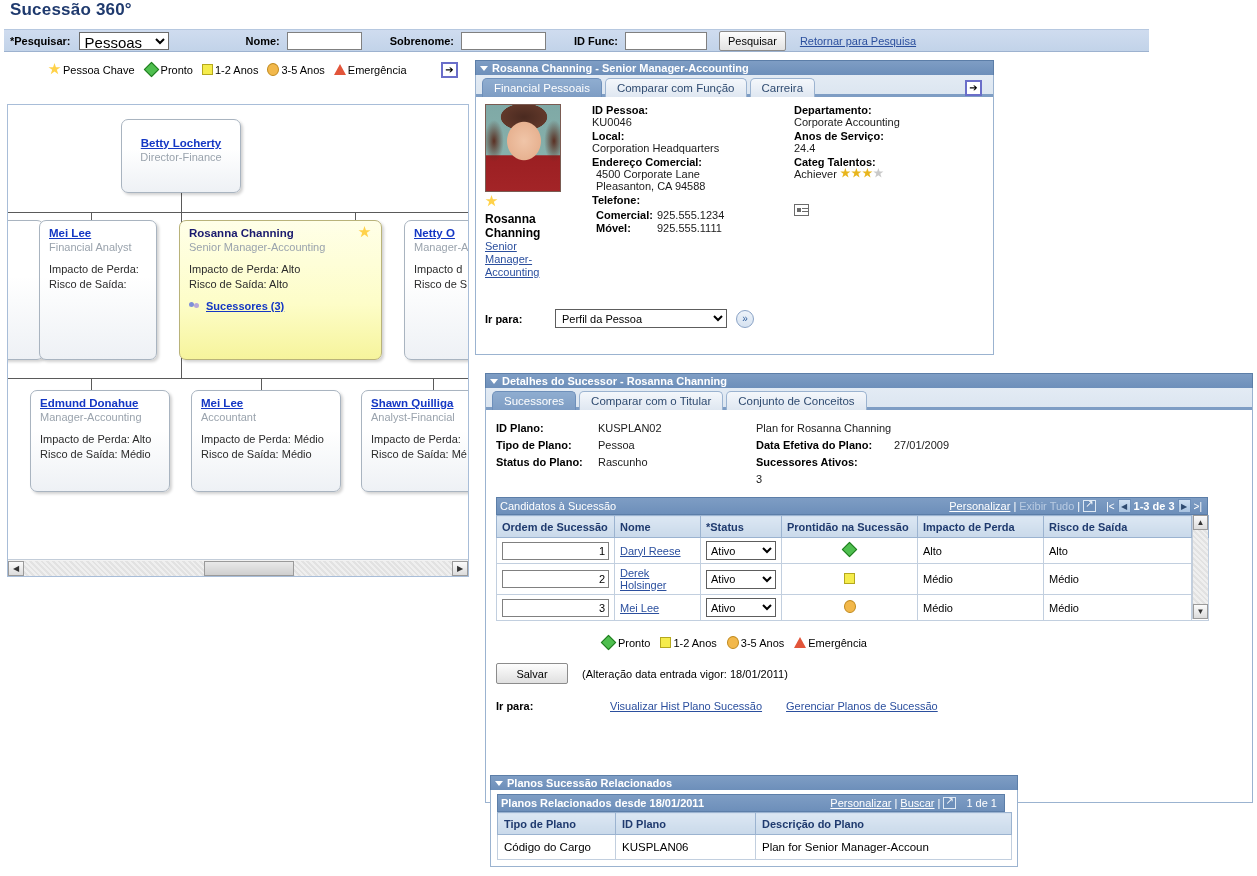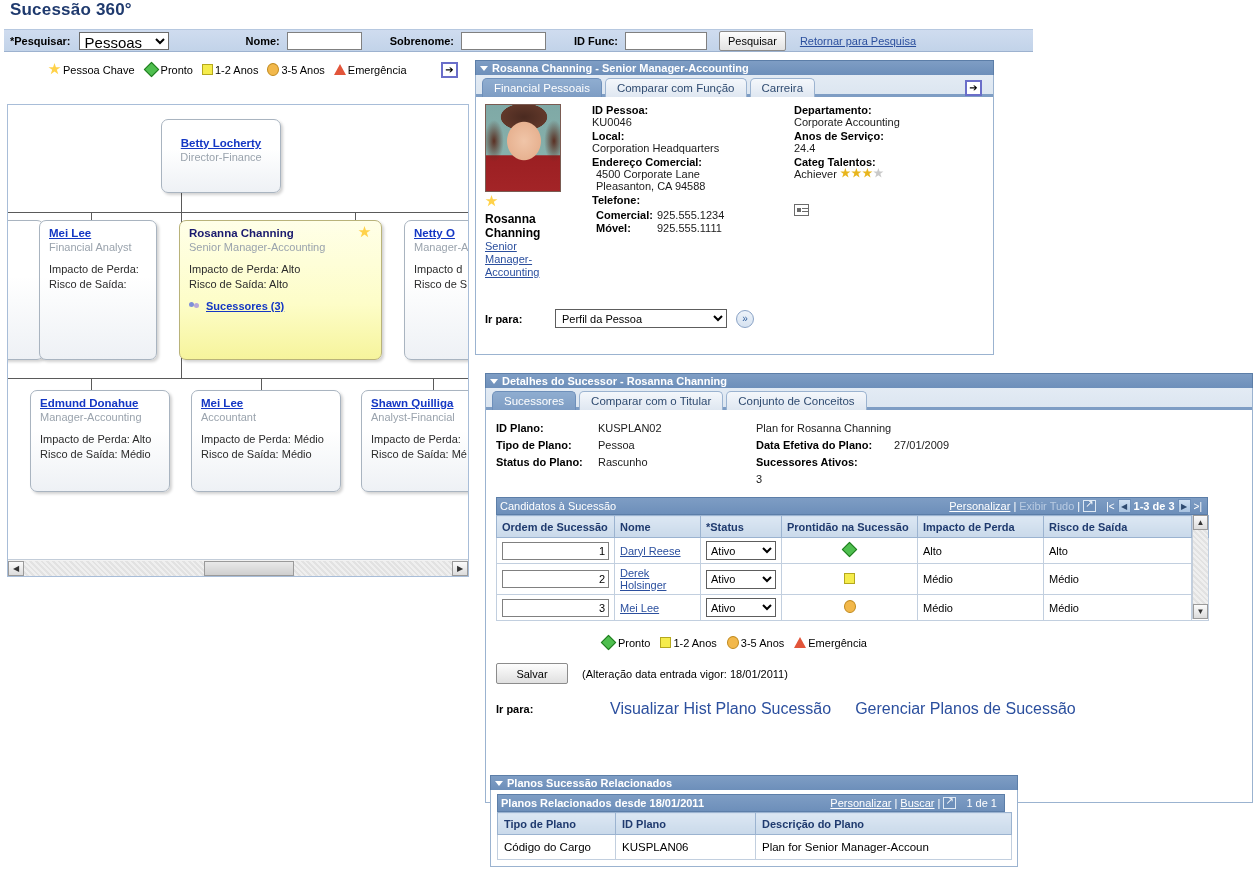--- a/index.html
+++ b/index.html
@@ -16,21 +16,21 @@
 
   
   .page-title {
     position: absolute; left: 10px; top: 0px;
     font-size: 17px; font-weight: bold; color: #1F3A6E;
     letter-spacing: 0.2px;
   }
 
   
   .searchbar {
-    position: absolute; left: 4px; top: 29px; width: 1029px; height: 23px;
+    position: absolute; left: 4px; top: 29px; width: 1145px; height: 23px;
     background: linear-gradient(to bottom, #cfdcef 0%, #c2d3e9 100%);
     border-top: 1px solid #b6c8e0;
     border-bottom: 1px solid #9db2cf;
     display: flex; align-items: center;
   }
   .searchbar .lbl { font-weight: bold; font-size: 11px; color: #000; }
   .sb-sel {
     width: 90px; height: 18px; font-size: 15px;
     font-family: "Liberation Sans", sans-serif;
     border: 1px solid #6b6b6b; background: #fff;
@@ -296,21 +296,21 @@
 
   .legend-mid { display:flex; align-items:center; gap:3px; font-size:11px; }
   .legend-mid .li { display:flex; align-items:center; gap:2px; margin-right:7px; }
 
   .save-btn {
     width: 72px; height: 21px; font-size: 11px;
     font-family:"Liberation Sans",sans-serif;
     background: linear-gradient(to bottom,#fdfdfd,#e0e0e0);
     border: 1px solid #8c8c8c; border-radius: 2px; cursor: pointer;
   }
-  .foot-link { color: #2b4f9e; cursor: pointer; font-size: 16px; }
+  .foot-link { color: #2b4f9e; text-decoration: underline; cursor: pointer; font-size: 11px; }
 
   table.grid2 { border-collapse: collapse; width: 100%; table-layout: fixed; }
   table.grid2 th {
     background: linear-gradient(to bottom,#dce7f3,#c9d9ea);
     color: #1f3a6e; font-size: 11px; font-weight: bold; text-align: left;
     padding: 4px 6px; border: 1px solid #9bb3d0; height: 22px;
   }
   table.grid2 td {
     border: 1px solid #c2cfdf; padding: 4px 6px; font-size: 11.5px;
     background: #fff; height: 25px;
@@ -375,21 +375,21 @@
       <div class="connector" style="left:347px; top:107px; width:1px; height:12px;"></div>
       <div class="connector" style="left:-10px; top:107px; width:93px; height:1px;"></div>
       <div class="connector" style="left:347px; top:107px; width:120px; height:1px;"></div>
 
       <div class="connector" style="left:173px; top:253px; width:1px; height:20px;"></div>
       <div class="connector" style="left:-10px; top:273px; width:480px; height:1px;"></div>
       <div class="connector" style="left:83px; top:273px; width:1px; height:12px;"></div>
       <div class="connector" style="left:253px; top:273px; width:1px; height:12px;"></div>
       <div class="connector" style="left:425px; top:273px; width:1px; height:12px;"></div>
 
-      <div class="node" style="left:113px; top:14px; width:120px; height:74px;margin-left:40px;">
+      <div class="node" style="left:113px; top:14px; width:120px; height:74px;">
         <div class="nm" style="display:block;text-align:center;margin-top:11px;">Betty Locherty</div>
         <div class="ti" style="text-align:center;">Director-Finance</div>
       </div>
 
       <div class="node" style="left:-22px; top:115px; width:58px; height:140px;"></div>
 
       <div class="node" style="left:31px; top:115px; width:118px; height:140px;">
         <div class="nm">Mei Lee</div>
         <div class="ti">Financial Analyst</div>
         <div class="met">

